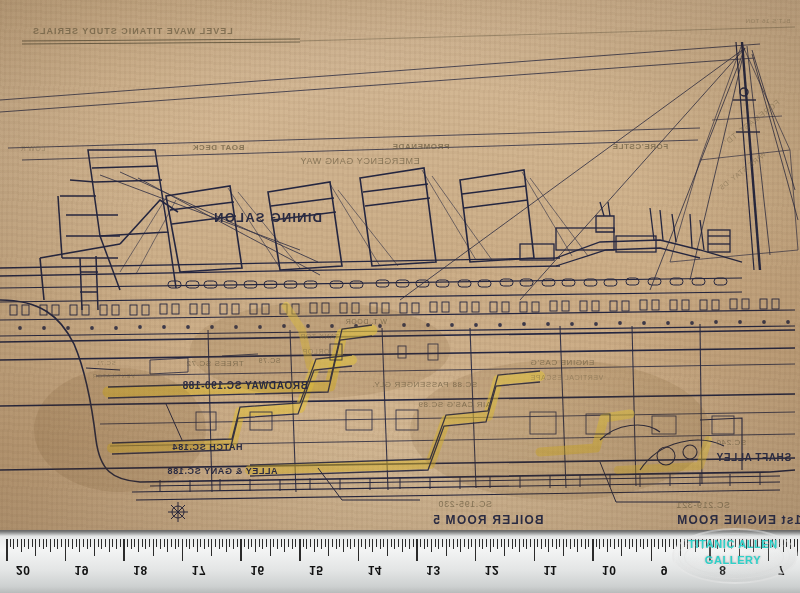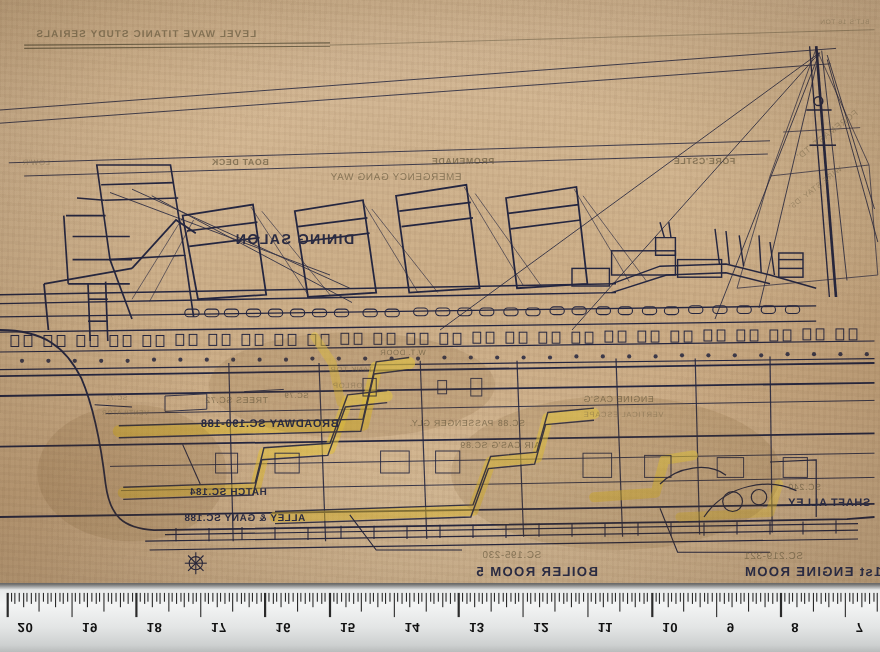--- a/index.html
+++ b/index.html
@@ -718,14 +718,21 @@
         <div class="num" style="left: 426.256px; top: 32px;">13</div>
         <div class="num" style="left: 484.864px; top: 32px;">12</div>
         <div class="num" style="left: 543.473px; top: 32px;">11</div>
         <div class="num" style="left: 602.081px; top: 32px;">10</div>
         <div class="num" style="left: 660.689px; top: 32px;">9</div>
         <div class="num" style="left: 719.297px; top: 32px;">8</div>
         <div class="num" style="left: 777.905px; top: 32px;">7</div>
       </div>
   </div>
 
+  <div class="wm">
+    <div class="ell"></div>
+    <div class="ell2"></div>
+    <div class="ell3"></div>
+    <div class="t1">TITANIC ALLEN</div>
+    <div class="t2">GALLERY</div>
+  </div>
 
 </div>
 
 </body></html>

